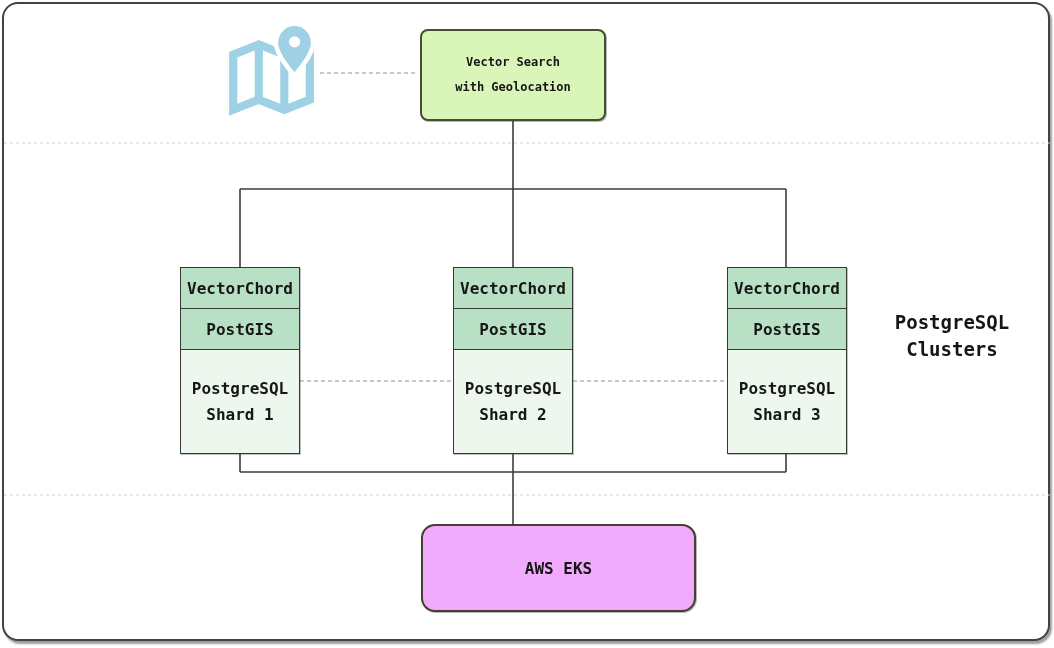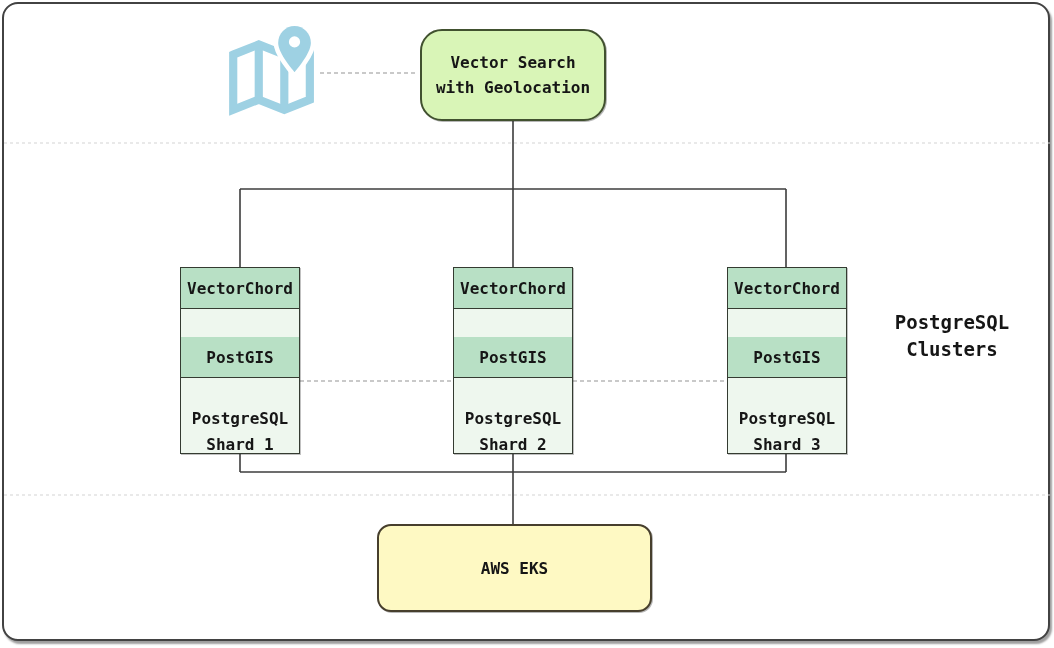--- a/index.html
+++ b/index.html
@@ -16,31 +16,31 @@
   .wire{stroke:#3c3c3c;stroke-width:1.6;fill:none;}
   .wire-dashed{stroke:#b8b8b8;stroke-width:1.4;fill:none;stroke-dasharray:4 3;}
   .divider{stroke:#d4d4d4;stroke-width:1.2;fill:none;stroke-dasharray:3 3;}
 
   .node{
     position:absolute;box-sizing:border-box;display:flex;align-items:center;justify-content:center;
     text-align:center;font-weight:600;box-shadow:1px 1px 0 rgba(50,50,50,0.35);
   }
   .multiline{white-space:pre-line;}
   .client-node{
-    left:420px;top:29px;width:186px;height:92px;font-size:16px;line-height:25px;
-    border:2px solid #41512f;border-radius:22px;background:#d9f5b7;
+    left:420px;top:29px;width:186px;height:92px;font-size:12px;line-height:25px;
+    border:2px solid #41512f;border-radius:8px;background:#d9f5b7;
   }
   .infra-node{
     left:377px;top:524px;width:275px;height:88px;font-size:16px;
     border:2px solid #473f2d;border-radius:14px;background:#fbe29c;
   }
   .shard{
     position:absolute;top:267px;width:120px;height:187px;box-sizing:border-box;
     display:flex;flex-direction:column;font-size:16px;font-weight:600;
-    border:1.5px solid #343b31;background:#eef7ee;box-shadow:1px 1px 0 rgba(50,50,50,0.3);gap:28px;
+    border:1.5px solid #343b31;background:#eef7ee;box-shadow:1px 1px 0 rgba(50,50,50,0.3);
   }
   .shard-1{left:180px}.shard-2{left:453px}.shard-3{left:727px}
   .shard .layer{
     flex:0 0 40px;display:flex;align-items:center;justify-content:center;
     border-bottom:1.5px solid #343b31;background:#b8e0c5;
   }
   .shard .shard-body{
     flex:1;display:flex;align-items:center;justify-content:center;text-align:center;line-height:26px;
   }
   .band-label{position:absolute;font-size:19px;font-weight:600;text-align:center;line-height:27px;}
@@ -103,18 +103,18 @@
 Shard 2</div>
   </div>
 
   <div class="shard shard-3" style="background: rgb(238, 247, 238); border-color: rgb(52, 59, 49);">
     <div class="layer" style="background: rgb(184, 224, 197); border-color: rgb(52, 59, 49);">VectorChord</div>
     <div class="layer" style="background: rgb(184, 224, 197); border-color: rgb(52, 59, 49);">PostGIS</div>
     <div class="shard-body multiline">PostgreSQL
 Shard 3</div>
   </div>
 
-  <div class="node infra-node" style="background: #fef9c3; border-color: rgb(71, 63, 45);">AWS EKS</div>
+  <div class="node infra-node" style="background: #f0abfc; border-color: rgb(71, 63, 45); margin-left: 44px;">AWS EKS</div>
 
   <div class="band-label label-clusters multiline">PostgreSQL
 Clusters</div>
 
 </div>
 
 </body></html>

